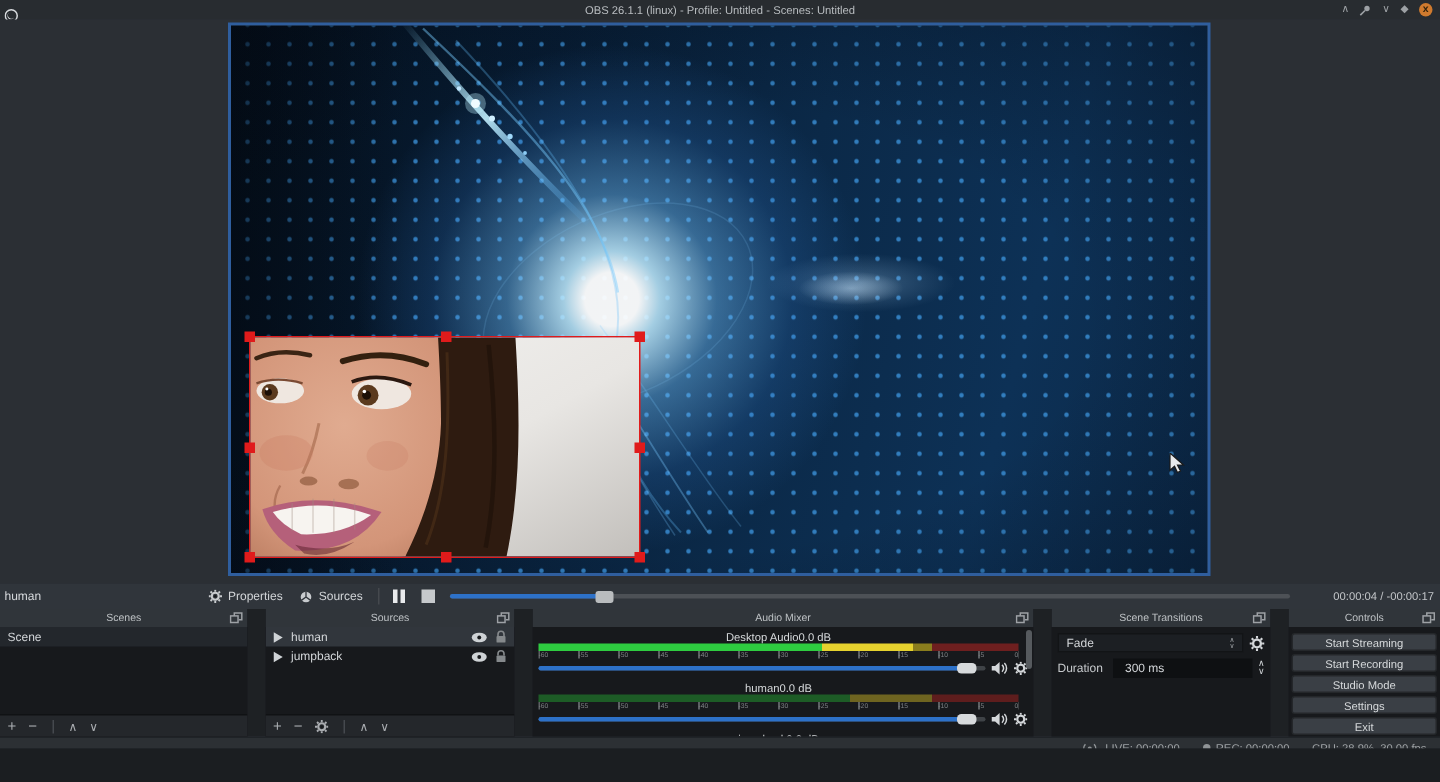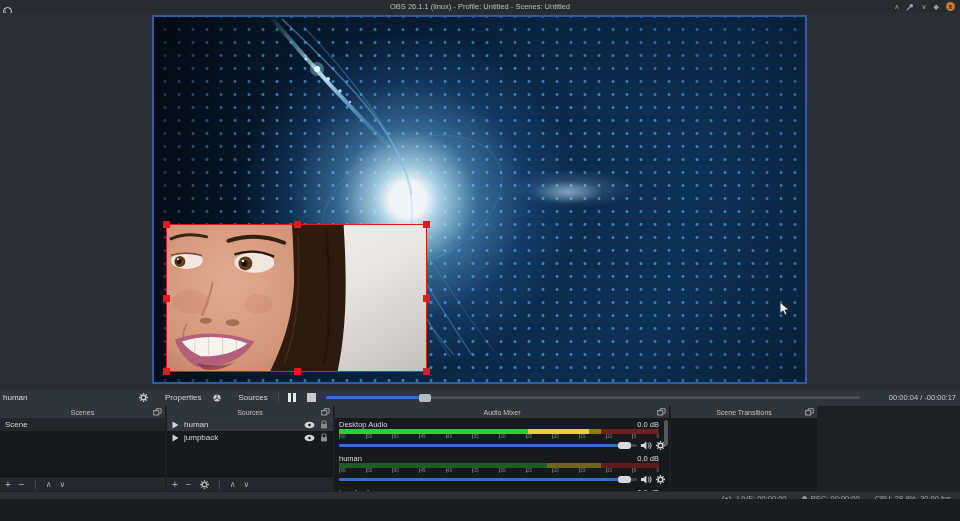--- a/index.html
+++ b/index.html
@@ -44,52 +44,52 @@
   .handle{ position:absolute; width:7px; height:7px; background:#e01b1b; }
   .h-tl{left:-4px;top:-4px;} .h-tm{left:calc(50% - 3px);top:-4px;} .h-tr{right:-4px;top:-4px;}
   .h-ml{left:-4px;top:calc(50% - 3px);} .h-mr{right:-4px;top:calc(50% - 3px);}
   .h-bl{left:-4px;bottom:-4px;} .h-bm{left:calc(50% - 3px);bottom:-4px;} .h-br{right:-4px;bottom:-4px;}
   .cursor{ position:absolute; left:625px; top:285px; }
 
   
   .src-row{ height:17px; background:#30353b; display:flex; align-items:center;
             padding:0 4px 0 3px; font-size:8px; }
   .src-name{ width:130px; color:#d6d9dc; }
-  .tool-btn{ display:flex; align-items:center; gap:17px; color:#d2d5d8; padding:0 6px; }
+  .tool-btn{ display:flex; align-items:center; gap:4px; color:#d2d5d8; padding:0 6px; }
   .vsep{ width:1px; height:11px; background:#45494e; margin:0 4px; }
   .pausewrap{ display:flex; gap:2px; padding:0 5px; }
   .pausebar{ width:3px; height:9px; background:#e8eaec; }
   .stopbtn{ width:9px; height:9px; background:#c6c9cc; margin:0 6px; }
   .seek{ position:relative; flex:1; height:17px; margin:0 4px; }
   .seek-track{ position:absolute; left:0; right:0; top:7px; height:3px; background:#4d5156; border-radius:1.5px;}
   .seek-fill{ position:absolute; left:0; top:7px; height:3px; background:#2d71c8; border-radius:1.5px;}
   .seek-handle{ position:absolute; top:5px; width:12px; height:8px; background:#b9bcbe; border-radius:2px; transform:translateX(-6px); }
   .time{ width:92px; text-align:right; font-size:7.5px; color:#c2c5c8; }
 
   
-  .docks{ height:85px; display:flex; gap:2px; background:#1e2124; }
+  .docks{ height:85px; display:flex; gap:12px; background:#1e2124; }
   .panel{ display:flex; flex-direction:column; background:#17191c; overflow:hidden; }
   .p-scenes{width:165px;} .p-sources{width:166px;} .p-mixer{width:334px;}
   .p-trans{width:146px;} .p-controls{flex:1;}
   .p-header{ height:12px; background:#30353a; display:flex; align-items:center; justify-content:center;
              font-size:7px; color:#bcc0c3; position:relative; flex:none;}
   .popout{ position:absolute; right:3px; top:2px; }
   .p-body{ flex:1; overflow:hidden; position:relative; }
   .p-toolbar{ height:15px; flex:none; background:#24272b; border-top:1px solid #101214;
               display:flex; align-items:center; padding:0 5px; gap:8px; font-size:10px; color:#aaadb1;}
   .p-toolbar .vsep{ height:9px; margin:0 2px;}
   .list-row{ height:13px; display:flex; align-items:center; font-size:8px; padding:0 5px; gap:5px; color:#d3d6d9;}
   .row-sel{ background:#31363c; }
   .row-scene{ background:#23272c; }
   .src-icons{ margin-left:auto; display:flex; gap:5px; align-items:center; }
 
   
   .mix-body{ padding-top:1px; }
   .ch{ margin-bottom:2px; }
-  .ch-top{ display:flex; justify-content:space-between; align-items:center; height:10px; padding:0 10px 0 4px; font-size:7.5px; color:#d6d9db;}
+  .ch-top{ display:flex; justify-content:center; align-items:center; height:10px; padding:0 10px 0 4px; font-size:7.5px; color:#d6d9db;}
   .meter{ height:5px; margin:0 10px 0 4px; }
   .meter-active{ background:linear-gradient(90deg,#2ecc40 0%,#2ecc40 59%,#e6d22e 59%,#e6d22e 78%,#8a7d1d 78%,#8a7d1d 82%,#6e1f1f 82%,#6e1f1f 100%); }
   .meter-idle{ background:linear-gradient(90deg,#1d5c26 0%,#1d5c26 65%,#6e6420 65%,#6e6420 82%,#5e1d1d 82%,#5e1d1d 100%); }
   .ticks{ height:5px; margin:0 10px 0 4px; display:flex; justify-content:space-between;
           background:repeating-linear-gradient(90deg,#5c6063 0 1px, transparent 1px 8.333%);
           font-size:4.5px; color:#7e8285; line-height:5px; overflow:hidden;}
   .fader-row{ display:flex; align-items:center; height:12px; padding:0 4px; gap:4px; }
   .fader{ flex:1; position:relative; height:12px; }
   .fader-track{ position:absolute; left:0; right:0; top:5px; height:3px; background:#3f4347; border-radius:1.5px;}
   .fader-fill{ position:absolute; left:0; top:5px; height:3px; background:#2d71c8; border-radius:1.5px;}
@@ -480,22 +480,61 @@
       </div>
     </div>
 
     <div class="panel p-trans">
       <div class="p-header">
         <span>Scene Transitions</span>
         <svg class="popout" width="9" height="8" style="color:#9da1a5">
             <use href="#i-popout"></use>
           </svg>
       </div>
+      <div class="p-body trans-body">
+        <div class="trans-row">
+          <span class="combo">
+            <span>Fade</span>
+            <span class="combo-spin">
+              <span>∧</span>
+                <span>∨</span>
+            </span>
+          </span>
+          <svg width="10" height="10" style="color:#d4d7da">
+              <use href="#i-gear"></use>
+            </svg>
+        </div>
+        <div class="trans-row dur-row">
+          <span class="dur-label">Duration</span>
+          <span class="spinbox">
+            <span>300 ms</span>
+          </span>
+          <span class="spin-arrows">
+            <span>∧</span>
+              <span>∨</span>
+          </span>
+        </div>
+      </div>
     </div>
 
+    <div class="panel p-controls">
+      <div class="p-header">
+        <span>Controls</span>
+        <svg class="popout" width="9" height="8" style="color:#9da1a5">
+            <use href="#i-popout"></use>
+          </svg>
+      </div>
+      <div class="p-body controls-body">
+        <div class="ctl-btn">Start Streaming</div>
+        <div class="ctl-btn">Start Recording</div>
+        <div class="ctl-btn">Studio Mode</div>
+        <div class="ctl-btn">Settings</div>
+        <div class="ctl-btn">Exit</div>
+      </div>
+    </div>
   </div>
 
   <div class="statusbar">
     <span class="st-group">
       <svg width="13" height="8" style="color:#8f9396">
           <use href="#i-broadcast"></use>
         </svg>
       <span>LIVE: 00:00:00</span>
     </span>
     <span class="st-group">

